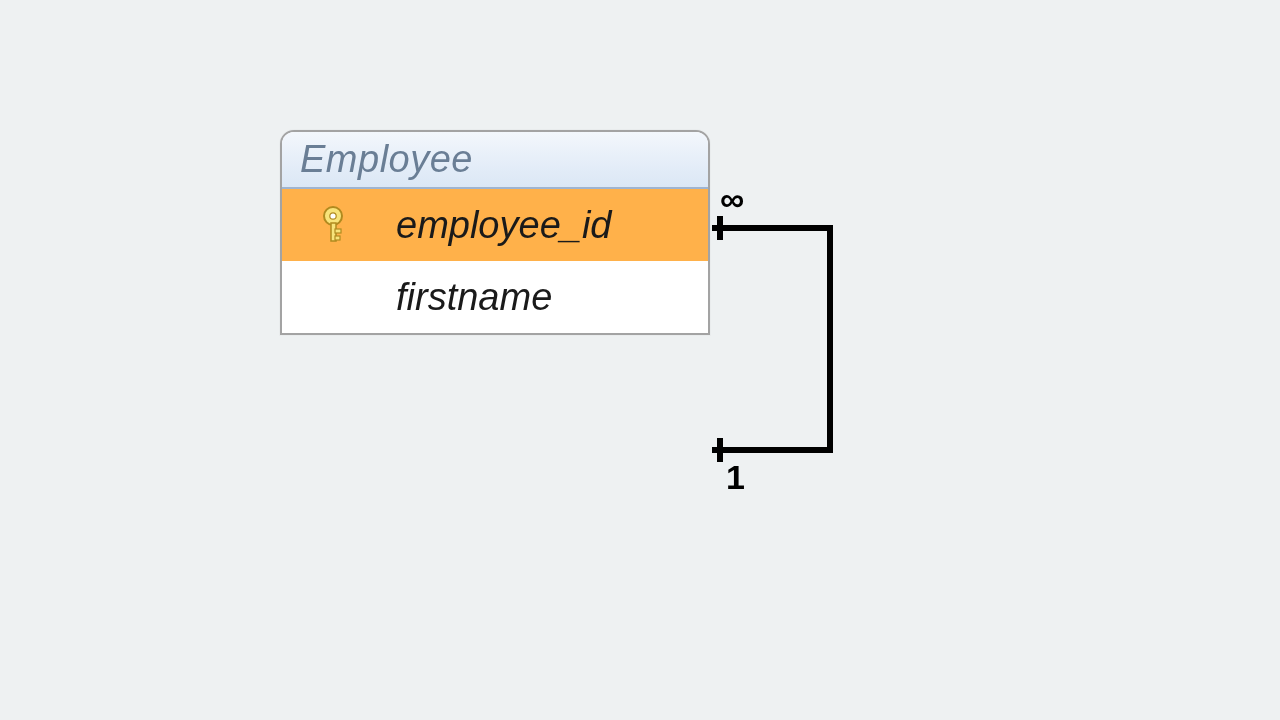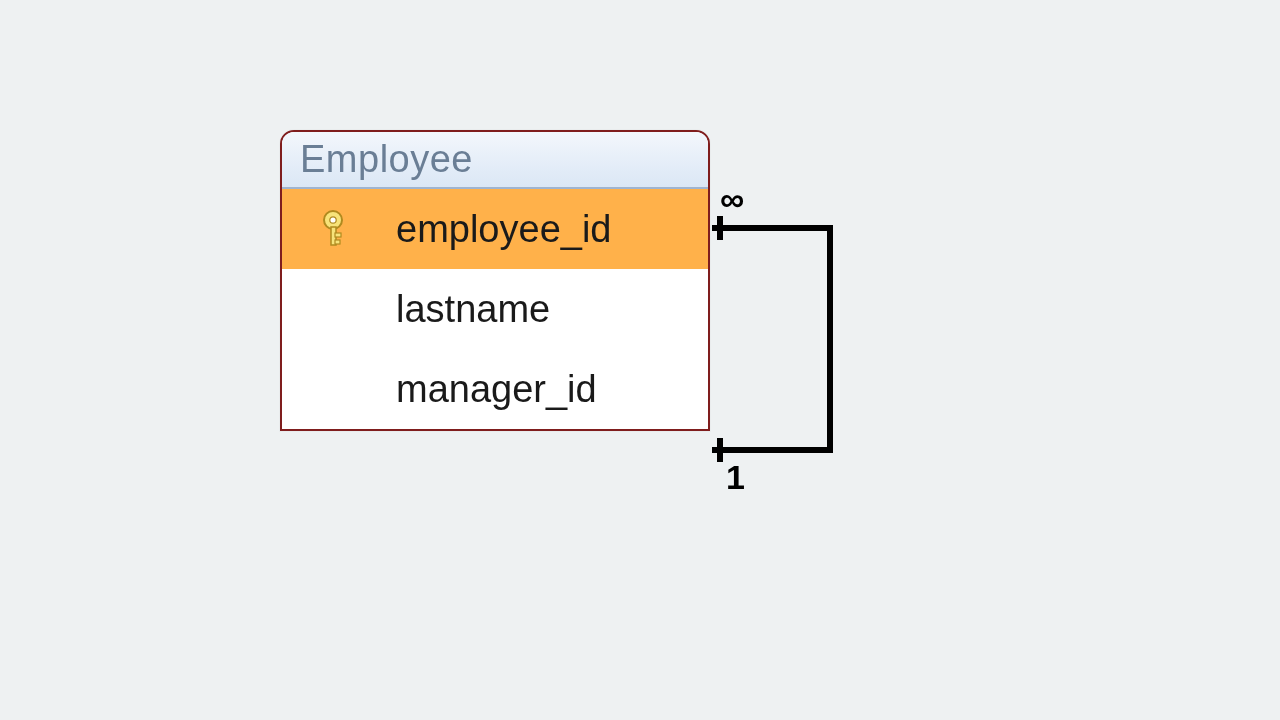--- a/index.html
+++ b/index.html
@@ -10,45 +10,46 @@
     background: #eef1f2;
     font-family: "Segoe UI", Tahoma, sans-serif;
     position: relative;
     overflow: hidden;
   }
   .entity {
     position: absolute;
     left: 280px;
     top: 130px;
     width: 430px;
-    border: 2px solid #7f1d1d;
+    border: 2px solid #a3a3a3;
     border-radius: 14px 14px 0 0;
     background: #ffffff;
     box-shadow: 0 0 0 1px rgba(0,0,0,0.02);
+    font-style: italic;
   }
   .entity-header {
     border-radius: 12px 12px 0 0;
     background: linear-gradient(#f3f7fc, #e4edf8 60%, #dbe7f5);
     border-bottom: 2px solid #9fb4d0;
     padding: 6px 18px 6px 18px;
     font-size: 38px;
     color: #6a7e95;
     font-weight: 400;
     letter-spacing: 0.5px;
   }
   .entity-body {
     padding: 0;
   }
   .field {
     display: flex;
     align-items: center;
     font-size: 38px;
     color: #1a1a1a;
     padding: 6px 0 6px 0;
-    height: 80px;
+    height: 72px;
     font-weight: 500;
   }
   .field.pk {
     background: #ffb14a;
   }
   .key-cell {
     width: 110px;
     display: flex;
     justify-content: center;
     align-items: center;
@@ -88,28 +89,24 @@
             <rect x="15" y="24" width="6" height="4" fill="#f7e37a" stroke="#b08a1f" stroke-width="1.2"></rect>
             <rect x="15" y="31" width="5" height="4" fill="#f7e37a" stroke="#b08a1f" stroke-width="1.2"></rect>
           </g>
         </svg>
       </span>
       <span class="field-name">employee_id</span>
     </div>
 
     <div class="field">
       <span class="key-cell"></span>
-      <span class="field-name">lastname</span>
+      <span class="field-name">firstname</span>
     </div>
 
 
-    <div class="field">
-      <span class="key-cell"></span>
-      <span class="field-name">manager_id</span>
-    </div>
 
   </div>
 </div>
 
 <svg width="1280" height="720" style="position:absolute;left:0;top:0;pointer-events:none">
 
   <path class="rel-line" d="M 712 228 L 830 228 L 830 450 L 712 450"></path>
 
   <line class="rel-line" x1="720" y1="216" x2="720" y2="240"></line>
   <line class="rel-line" x1="720" y1="438" x2="720" y2="462"></line>

